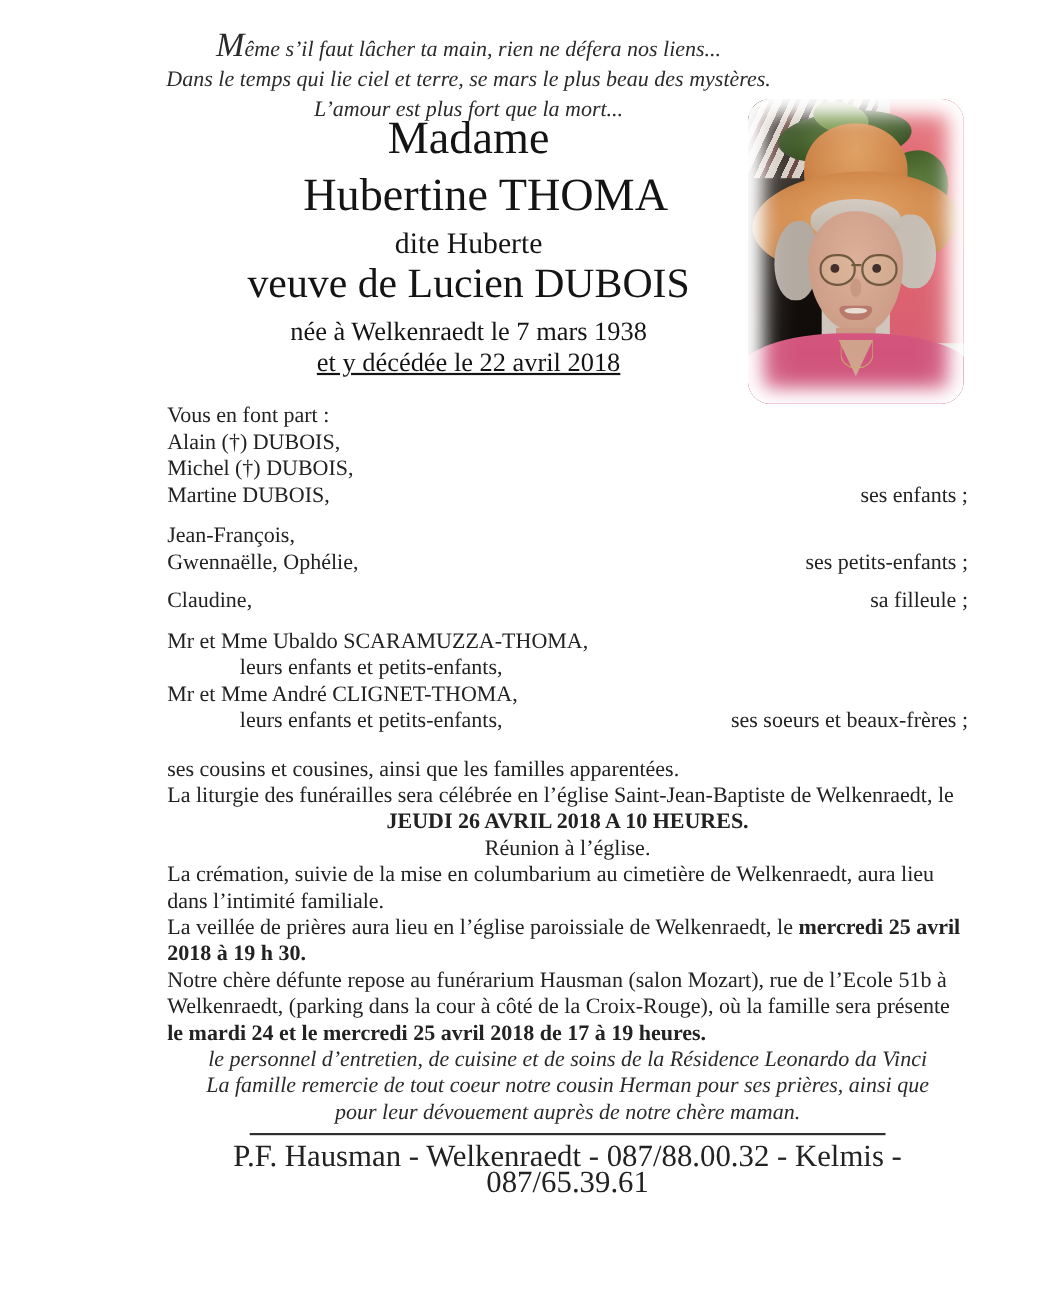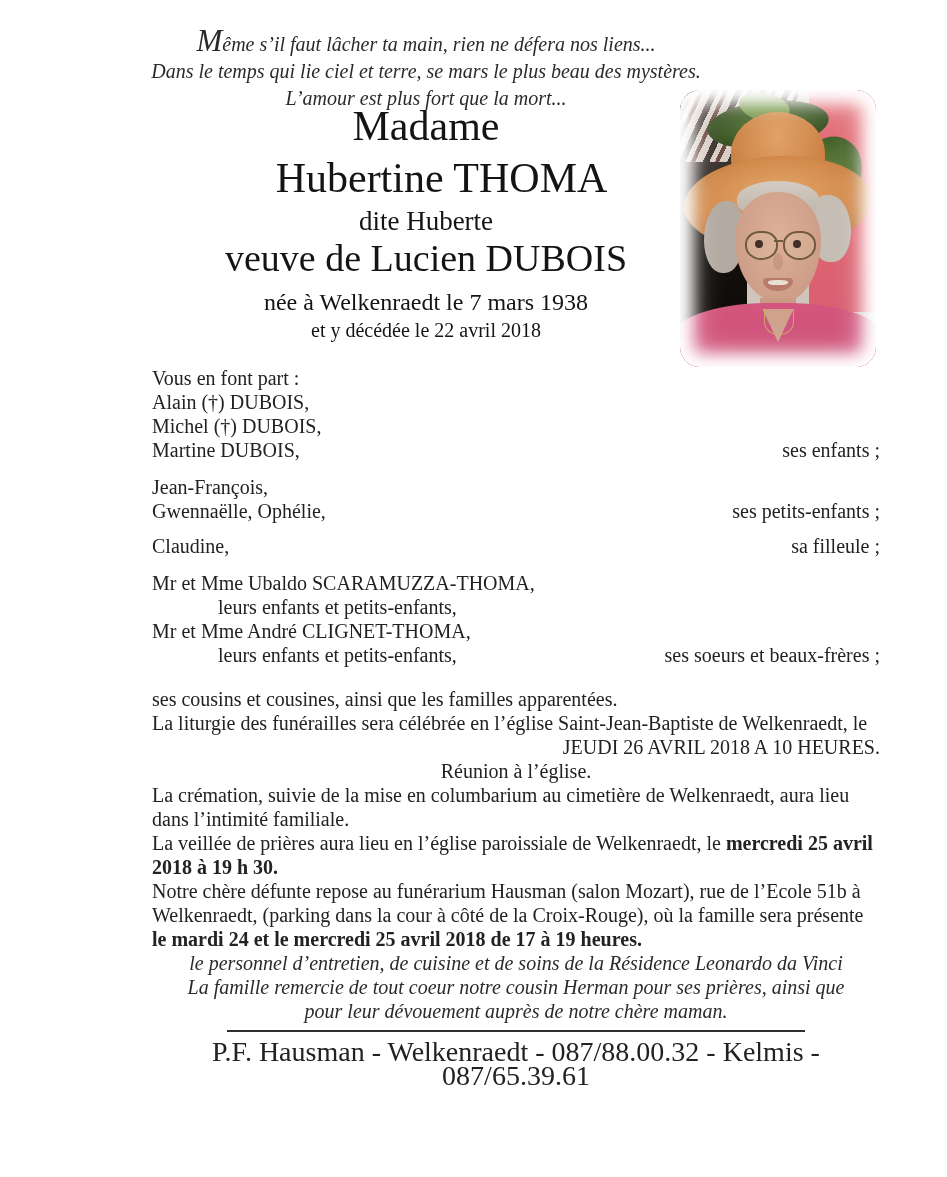--- a/index.html
+++ b/index.html
@@ -18,21 +18,21 @@
     font-size:20px;line-height:27px;color:#2a2a2a;
   }
   .quote-initial{font-size:31px;line-height:27px;}
   
   .title-block{position:absolute;top:100px;left:0;width:852px;text-align:center;color:#141414;}
   .t-madame{font-size:42px;line-height:52px;}
   .t-name{font-size:42px;line-height:52px;padding-left:31px;}
   .t-alias{font-size:27px;line-height:34px;}
   .t-widow{font-size:38px;line-height:40px;}
   .t-born{font-size:24px;line-height:28px;margin-top:10px;}
-  .t-died{font-size:20px;line-height:28px;}
+  .t-died{font-size:24px;line-height:28px;text-decoration:underline;}
   
   .photo{
     position:absolute;left:680px;top:90px;width:196px;height:277px;
     border-radius:20px;overflow:hidden;background:#cfc5bd;
   }
   .photo div{position:absolute;}
   .ph-chevron{left:0;top:0;width:60%;height:32%;
     background:repeating-linear-gradient(115deg,#d8cec6 0 7px,#3c342e 7px 13px,#d8cec6 13px 18px,#6b4a44 18px 22px);}
   .ph-pink-right{right:0;top:0;width:34%;height:80%;
     background:linear-gradient(180deg,#e4737d,#e0656f 60%,#d95f72);}
@@ -84,21 +84,21 @@
   .group{display:flex;justify-content:space-between;align-items:flex-end;gap:44px;}
   .g1{margin-bottom:13px;}
   .g2{margin-bottom:11px;}
   .g3{margin-bottom:13px;}
   .g4{margin-bottom:20px;}
   .group .names div{white-space:nowrap;}
   .group .indent{padding-left:66px;}
   .relation{white-space:nowrap;}
   .cousins{margin-bottom:8px;}
   .liturgy{margin-bottom:13px;}
-  .date-bold{font-weight:normal;text-align:right;margin-bottom:13px;}
+  .date-bold{font-weight:bold;text-align:center;margin-bottom:13px;}
   .meeting{text-align:center;margin-bottom:14px;}
   .cremation{margin-bottom:12px;}
   .vigil{margin-bottom:12px;}
   .repose{margin-bottom:12px;}
   b{font-weight:bold;}
   .thanks{font-style:italic;text-align:center;margin-bottom:7px;color:#2a2a2a;}
   .footer-rule{width:578px;height:0;border:none;border-top:2px solid #2f2f2f;margin:0 auto 8px auto;}
   .footer-line{text-align:center;font-size:28px;line-height:24px;}
 </style>
 </head>

